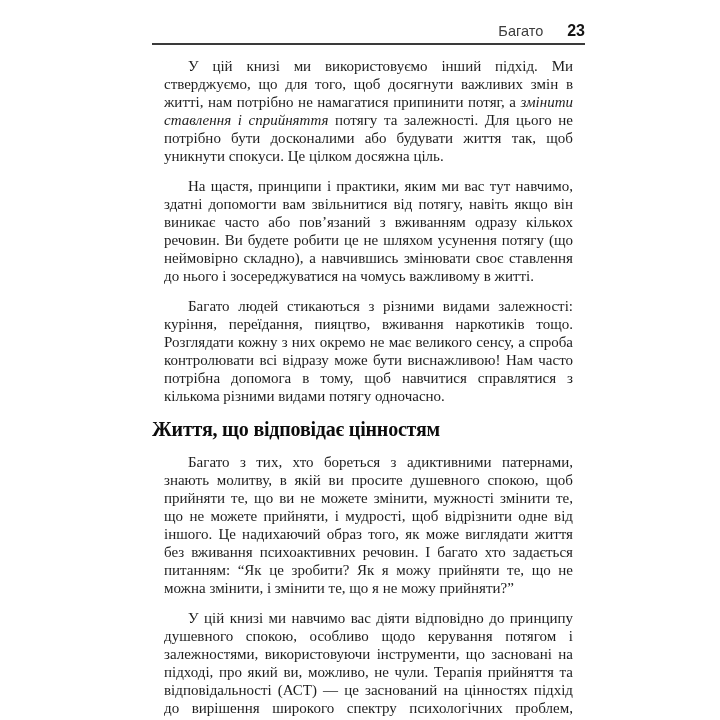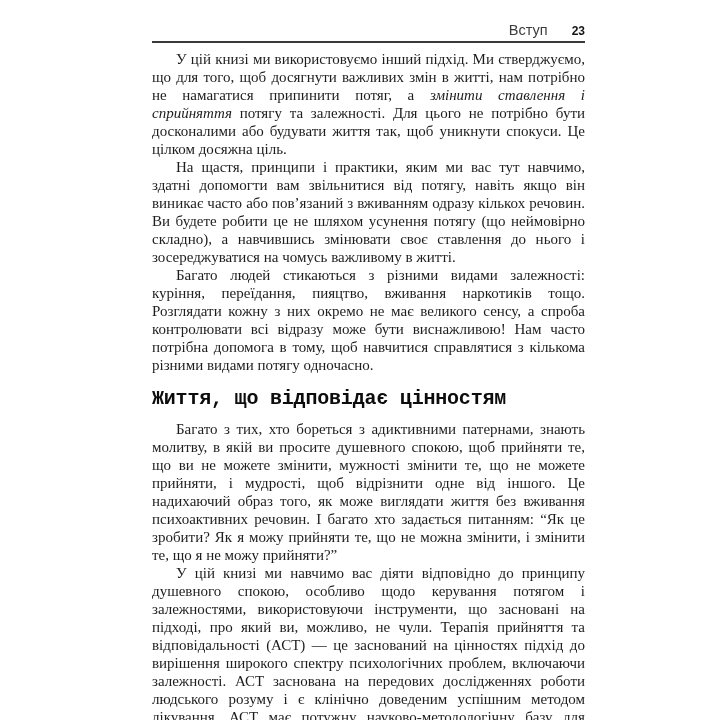--- a/index.html
+++ b/index.html
@@ -28,57 +28,57 @@
     align-items: baseline;
     gap: 24px;
     font-family: "Liberation Sans", sans-serif;
     padding-bottom: 3px;
   }
   .running-head .section {
     font-size: 14.5px;
     color: #3c3c3c;
   }
   .running-head .pagenum {
-    font-size: 12px;
+    font-size: 16px;
     font-weight: bold;
     color: #141414;
   }
   .rule {
     border: none;
     border-top: 2px solid #3a3a3a;
     margin: 0 0 7px 0;
   }
   .body-text p {
-    margin: 0;
+    margin: 12px;
     font-size: 15px;
     line-height: 18px;
     text-align: justify;
     text-indent: 24px;
     color: #1d1d1d;
   }
   .body-text p em {
     font-style: italic;
   }
   .body-text h2 {
-    font-family: Liberation Mono, monospace;
+    font-family: Liberation Serif, serif;
     font-weight: bold;
     font-size: 20px;
     letter-spacing: -0.2px;
     color: #0c0c0c;
     margin: 13px 0 10px 0;
   }
 </style>
 </head>
 <body>
 
 <div class="page">
   <div class="content">
 
     <header class="running-head">
-      <span class="section">Вступ</span>
+      <span class="section">Багато</span>
       <span class="pagenum">23</span>
     </header>
 
     <hr class="rule">
 
     <main class="body-text">
 
       <p><span>У цій книзі ми використовуємо інший підхід. Ми стверджуємо, що для того, щоб досягнути важливих змін в житті, нам потрібно не намагатися припинити потяг, а </span><em>змінити ставлення і сприйняття</em><span> потягу та залежності. Для цього не потрібно бути досконалими або будувати життя так, щоб уникнути спокуси. Це цілком досяжна ціль.</span></p>
 
       <p>На щастя, принципи і практики, яким ми вас тут навчимо, здатні допомогти вам звільнитися від потягу, навіть якщо він виникає часто або пов’язаний з вживанням одразу кількох речовин. Ви будете робити це не шляхом усунення потягу (що неймовірно складно), а навчившись змінювати своє ставлення до нього і зосереджуватися на чомусь важливому в житті.</p>

